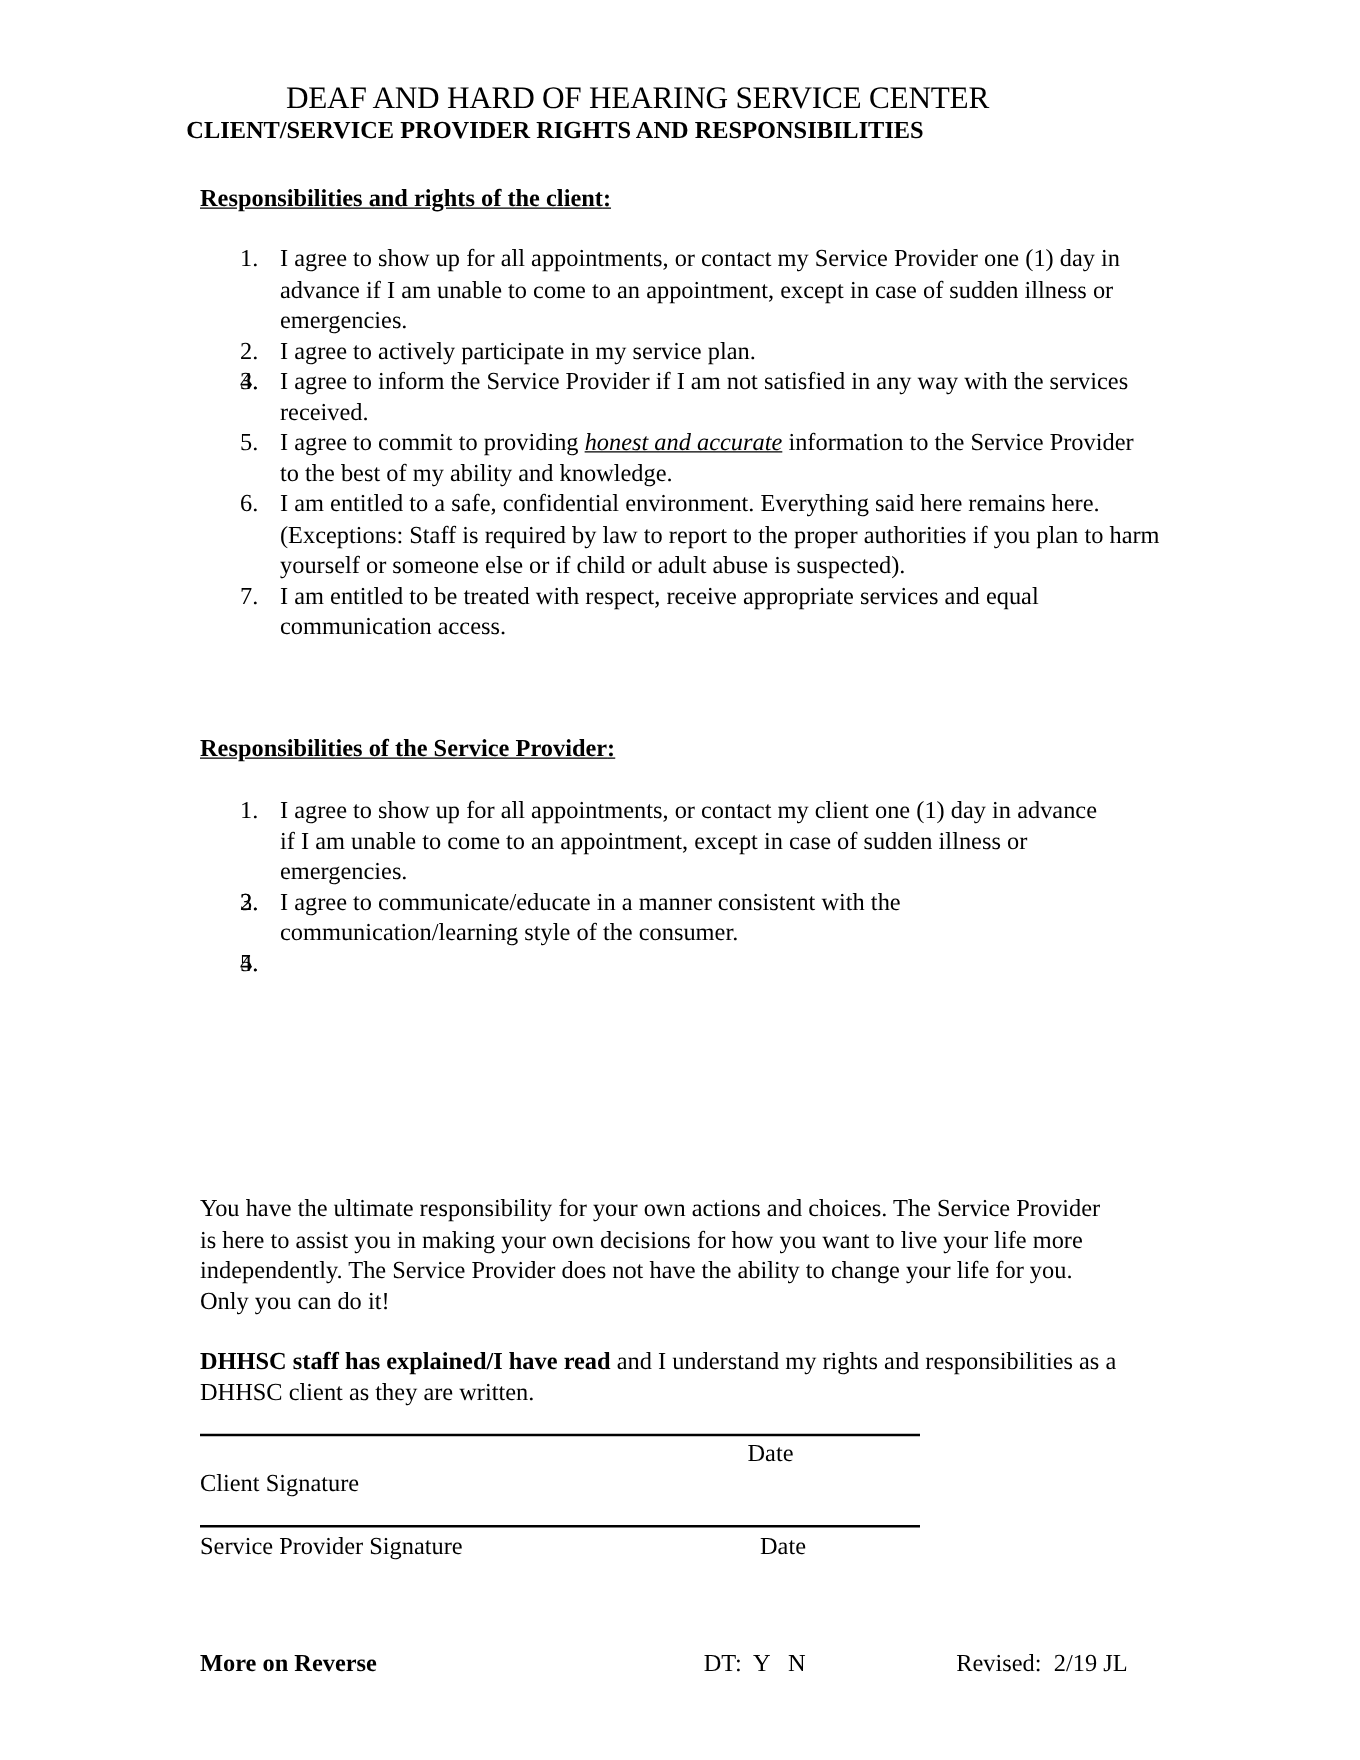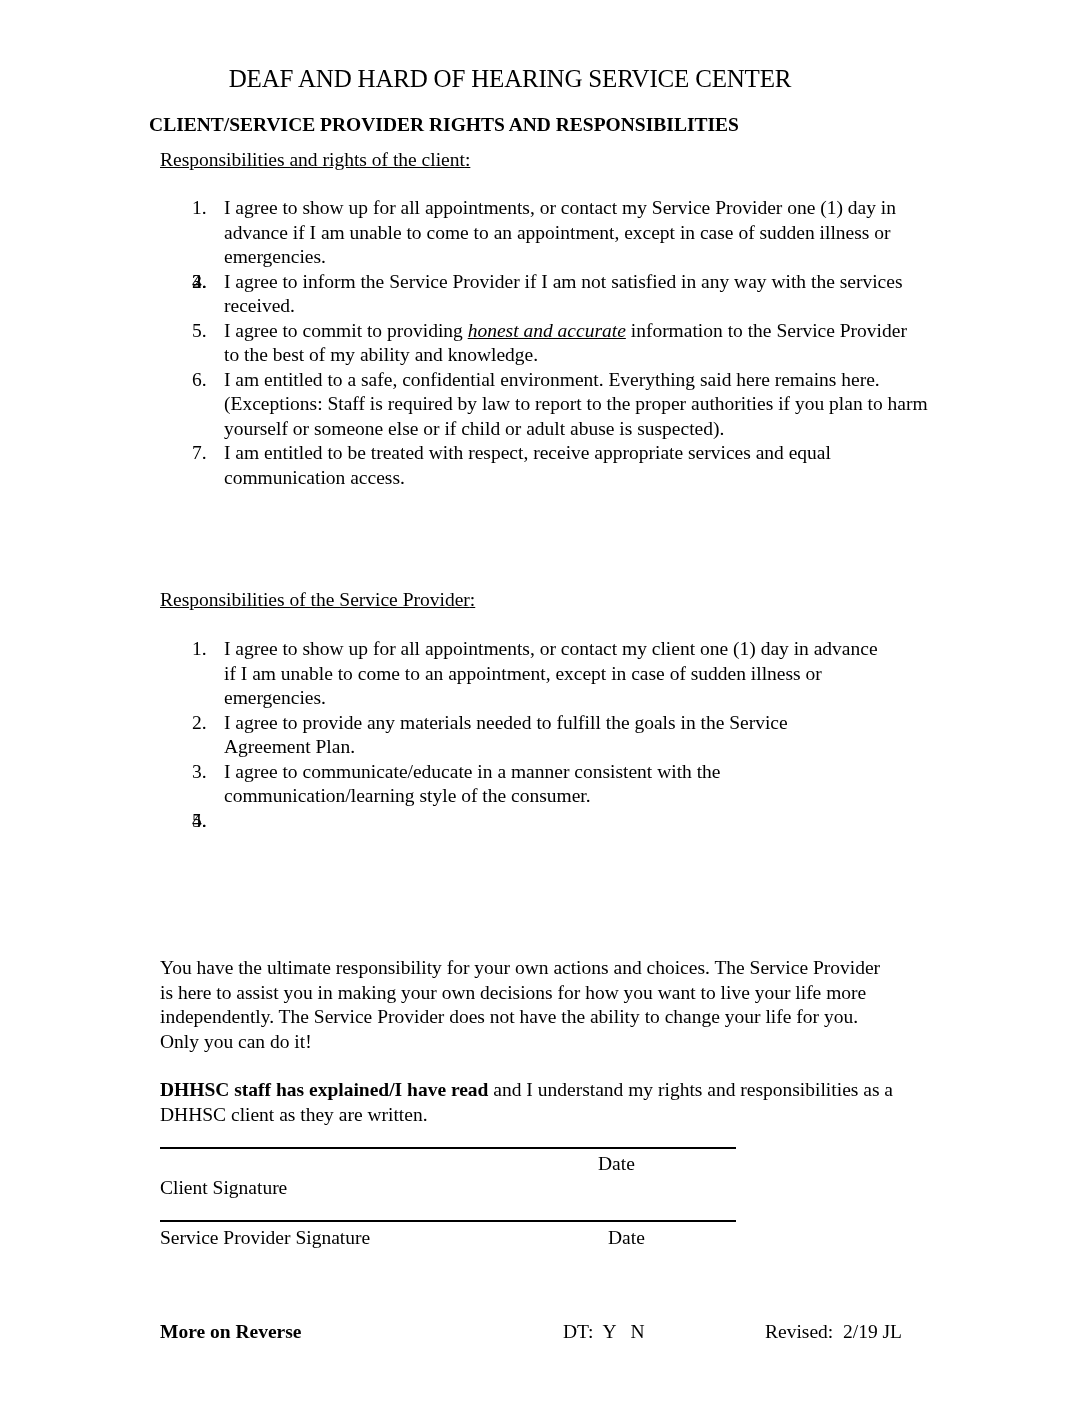--- a/index.html
+++ b/index.html
@@ -6,25 +6,25 @@
     body {
       width: 1088px; height: 1408px; position: relative; overflow: hidden;
       font-family: "Liberation Serif", "DejaVu Serif", serif;
       color: #000; font-size: 19.5px; line-height: 24.5px;
     }
     .title {
       position: absolute; top: 64px; left: 0; width: 1020px; text-align: center;
       font-size: 25px; line-height: 30px; letter-spacing: -0.2px;
     }
     .subtitle {
-      position: absolute; top: 112px; left: 0; width: 888px; text-align: center;
+      position: absolute; top: 92px; left: 0; width: 888px; text-align: center;
       font-size: 19.5px; font-weight: bold; line-height: 26px;
     }
     .section-heading {
-      position: absolute; left: 160px; text-decoration: underline;
+      position: absolute; left: 160px; text-decoration: underline; font-weight: bold;
     }
     ol.list {
       position: absolute; left: 160px; width: 780px; margin: 0; padding: 0; list-style: none;
     }
     ol.list li { position: relative; padding-left: 64px; }
     ol.list li .num { position: absolute; left: 32px; top: 0; }
     .para { position: absolute; left: 160px; width: 780px; }
     .sig-line {
       position: absolute; left: 160px; width: 576px; height: 0; border-top: 2px solid #000;
     }
@@ -36,33 +36,33 @@
 </head>
 <body>
 
 <div class="title">DEAF AND HARD OF HEARING SERVICE CENTER</div>
 <div class="subtitle">CLIENT/SERVICE PROVIDER RIGHTS AND RESPONSIBILITIES</div>
 
 <div class="section-heading" style="top:148px;"><span>Responsibilities and rights of the client</span><span>:</span></div>
 
 <ol class="list" style="top:196px;">
   <li style="width:690px;"><span class="num">1.</span><span>I agree to show up for all appointments, or contact my Service Provider one (1) day in advance if I am unable to come to an appointment, except in case of sudden illness or emergencies.</span></li>
-  <li><span class="num">2.</span></li>
+  <li><span class="num">2.</span><span>I agree to actively participate in my service plan.</span></li>
   <li style="width:690px;"><span class="num">3.</span></li>
   <li style="width:690px;"><span class="num">4.</span><span>I agree to inform the Service Provider if I am not satisfied in any way with the services received.</span></li>
   <li style="width:690px;"><span class="num">5.</span><span>I agree to commit to providing </span><span class="emph">honest and accurate</span><span> information to the Service Provider to the best of my ability and knowledge.</span></li>
   <li style="width:716px;"><span class="num">6.</span><span>I am entitled to a safe, confidential environment.  Everything said here remains here.  (Exceptions: Staff is required by law to report to the proper authorities if you plan to harm yourself or someone else or if child or adult abuse is suspected).</span></li>
   <li style="width:690px;"><span class="num">7.</span><span>I am entitled to be treated with respect, receive appropriate services and equal communication access.</span></li>
 </ol>
 
 <div class="section-heading" style="top:588px;"><span>Responsibilities of the Service Provider</span><span>:</span></div>
 
 <ol class="list" style="top:637px;">
   <li style="width:664px;"><span class="num">1.</span><span>I agree to show up for all appointments, or contact my client one (1) day in advance if I am unable to come to an appointment, except in case of sudden illness or emergencies.</span></li>
-  <li style="width:640px;"><span class="num">2.</span><span>I agree to provide any materials needed to fulfill the goals in the Service Agreement Plan.</span></li>
+  <li style="width:640px;"><span class="num">2.</span></li>
   <li style="width:560px;"><span class="num">3.</span><span>I agree to communicate/educate in a manner consistent with the communication/learning style of the consumer.</span></li>
   <li style="width:700px;"><span class="num">4.</span></li>
   <li style="width:710px;"><span class="num">5.</span></li>
 </ol>
 
 <div class="para" style="top:956px; width:730px;">You have the ultimate responsibility for your own actions and choices.  The Service Provider is here to assist you in making your own decisions for how you want to live your life more independently.  The Service Provider does not have the ability to change your life for you.  Only you can do it!</div>
 
 <div class="para" style="top:1078px; width:780px;"><span class="bold">DHHSC staff has explained/I have read</span><span> and I understand my rights and responsibilities as a DHHSC client as they are written.</span></div>
 
 <div class="sig-line" style="top:1147px;"></div>

